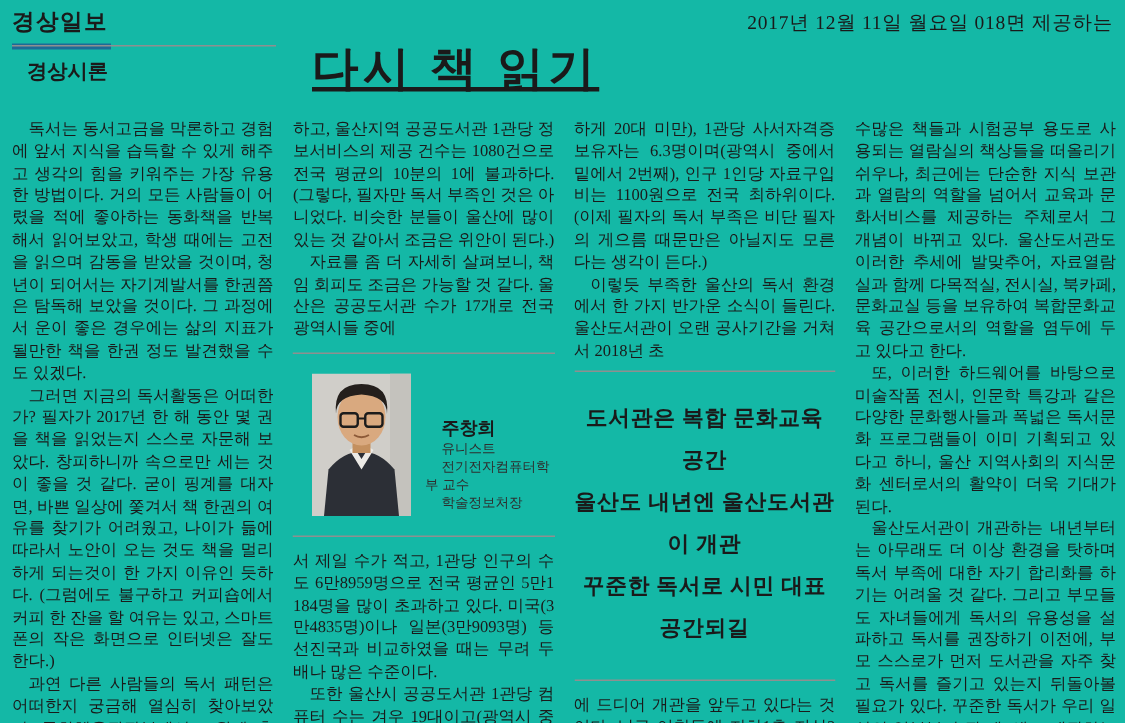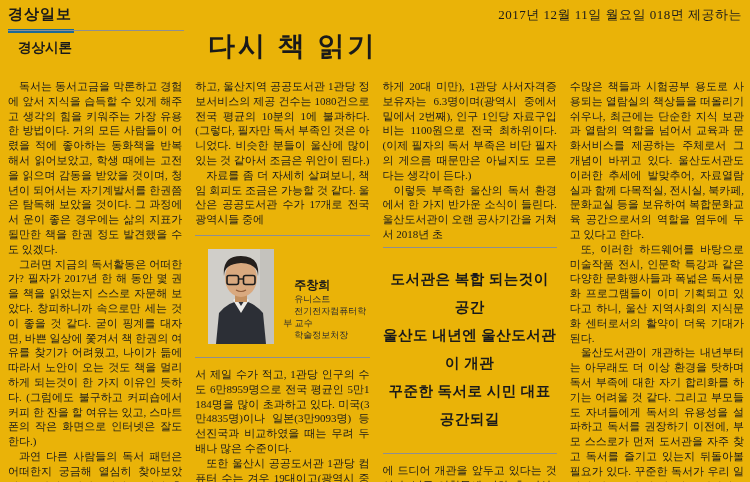--- a/index.html
+++ b/index.html
@@ -1,33 +1,33 @@
 <!DOCTYPE html>
 <html lang="ko" style="--accent: #1e6a96; --rule: #8f8f8f;"><head>
 <meta charset="utf-8">
 <style>
   :root { --accent: #1e6a96; --rule: #8f8f8f; --ink: #1a1a1a; }
   * { box-sizing: border-box; }
   html, body { margin: 0; padding: 0; background: #fff; }
   .page {
-    width: 750px; height: 482px; background: #eab308; color: var(--ink);
+    width: 750px; height: 482px; background: #14b8a6; color: var(--ink);
     font-family: "Liberation Serif", "DejaVu Serif", serif;
     padding: 5px 6px 4px 8px; position: relative; overflow: hidden;
   }
   .topbar { display: flex; justify-content: space-between; align-items: baseline; height: 24px; }
   .masthead { font-family: "Liberation Sans", "DejaVu Sans", sans-serif; font-weight: bold; font-size: 15px; letter-spacing: 1px; }
   .dateline { font-size: 13px; letter-spacing: 0.5px; padding-right: 2px; }
 
   .header-row { display: flex; align-items: flex-start; height: 46px; margin-top: 0; }
   .section-block { width: 176px; flex: 0 0 176px; }
   .section-rule { position: relative; height: 4px; }
   .section-rule .gray { position: absolute; top: 1px; left: 0; right: 0; height: 1px; background: var(--rule); }
   .section-rule .blue { position: absolute; top: 0; left: 0; width: 66px; height: 4px; background: var(--accent); }
   .section-label { margin-top: 6px; padding-left: 10px; font-family: "Liberation Sans", "DejaVu Sans", sans-serif; font-weight: bold; font-size: 13.5px; }
-  .headline { margin: 0 0 0 24px; font-size: 27px; font-weight: bold; letter-spacing: 3px; line-height: 34px; }
+  .headline { margin: 0 0 0 24px; font-size: 31px; font-weight: bold; letter-spacing: 3px; line-height: 34px; text-decoration: underline; }
 
   .columns-row { display: flex; gap: 13px; margin-top: 4px; height: 404px; }
   .col { flex: 1 1 0; font-size: 11px; line-height: 14.8px; text-align: justify; word-break: break-all; overflow: hidden; }
   .col p { margin: 0; text-indent: 11px; }
   .col p.cont { text-indent: 0; }
 
   .media-block { border-top: 1px solid var(--rule); border-bottom: 1px solid var(--rule); }
   .photo-block { margin: 8px 0 9px; padding: 13px 0 13px 13px; display: flex; gap: 9px; }
   .portrait { width: 66px; height: 95px; flex: 0 0 66px; display: block; }
   .photo-caption { display: flex; flex-direction: column; justify-content: flex-end; padding-bottom: 3px;
@@ -95,21 +95,21 @@
 
       <p class="cont">서 제일 수가 적고, 1관당 인구의 수도 6만8959명으로 전국 평균인 5만1184명을 많이 초과하고 있다. 미국(3만4835명)이나 일본(3만9093명) 등 선진국과 비교하였을 때는 무려 두 배나 많은 수준이다.</p>
       <p>또한 울산시 공공도서관 1관당 컴퓨터 수는 겨우 19대이고(광역시 중에서 유일</p>
     </div>
 
     <div class="col">
       <p class="cont">하게 20대 미만), 1관당 사서자격증 보유자는 6.3명이며(광역시 중에서 밑에서 2번째), 인구 1인당 자료구입비는 1100원으로 전국 최하위이다.(이제 필자의 독서 부족은 비단 필자의 게으름 때문만은 아닐지도 모른다는 생각이 든다.)</p>
       <p>이렇듯 부족한 울산의 독서 환경에서 한 가지 반가운 소식이 들린다. 울산도서관이 오랜 공사기간을 거쳐서 2018년 초</p>
 
       <div class="media-block quote-block">
-        <p class="quote-line">도서관은 복합 되는것이 공간</p>
+        <p class="quote-line">도서관은 복합 문화교육 공간</p>
         <p class="quote-line">울산도 내년엔 울산도서관이 개관</p>
         <p class="quote-line">꾸준한 독서로 시민 대표공간되길</p>
       </div>
 
       <p class="cont">에 드디어 개관을 앞두고 있다는 것이다. 남구 여천동에 지하1층 지상3층 규모로 설립되는 새 도서관은 울산시민의 다양한 지식 욕구를 충족시키며 독서사업의 허브로서 큰 역할을 담당할 것으로 기대된다.</p>
 
     </div>
 
     <div class="col">
       <p class="cont">수많은 책들과 시험공부 용도로 사용되는 열람실의 책상들을 떠올리기 쉬우나, 최근에는 단순한 지식 보관과 열람의 역할을 넘어서 교육과 문화서비스를 제공하는 주체로서 그 개념이 바뀌고 있다. 울산도서관도 이러한 추세에 발맞추어, 자료열람실과 함께 다목적실, 전시실, 북카페, 문화교실 등을 보유하여 복합문화교육 공간으로서의 역할을 염두에 두고 있다고 한다.</p>

